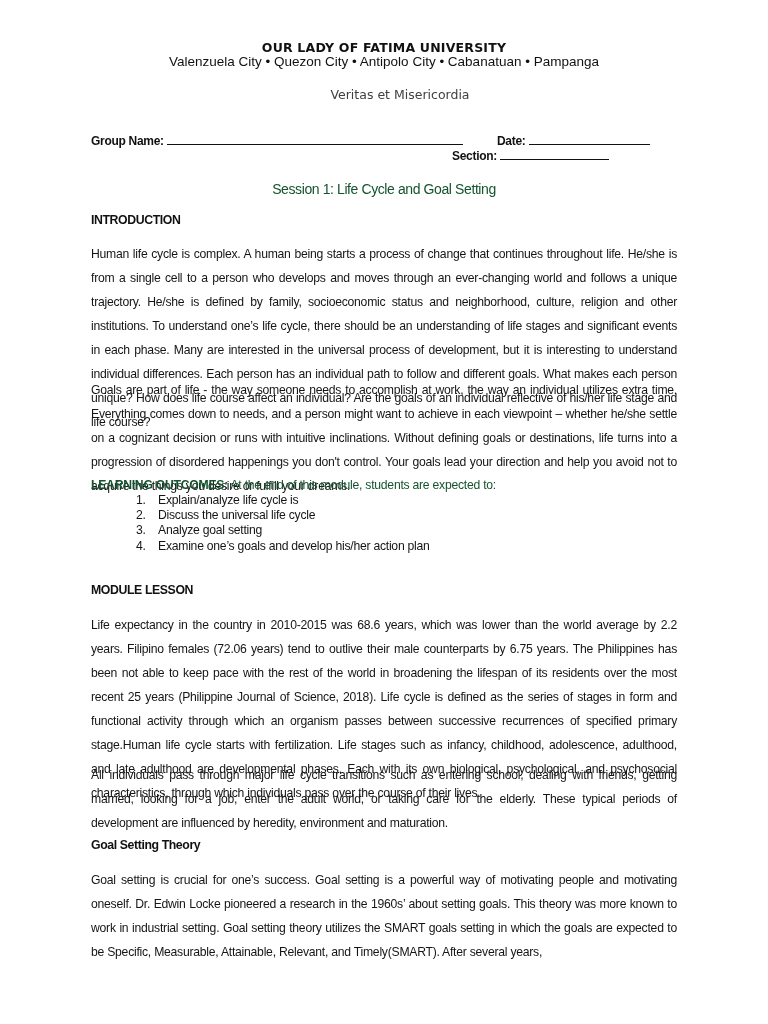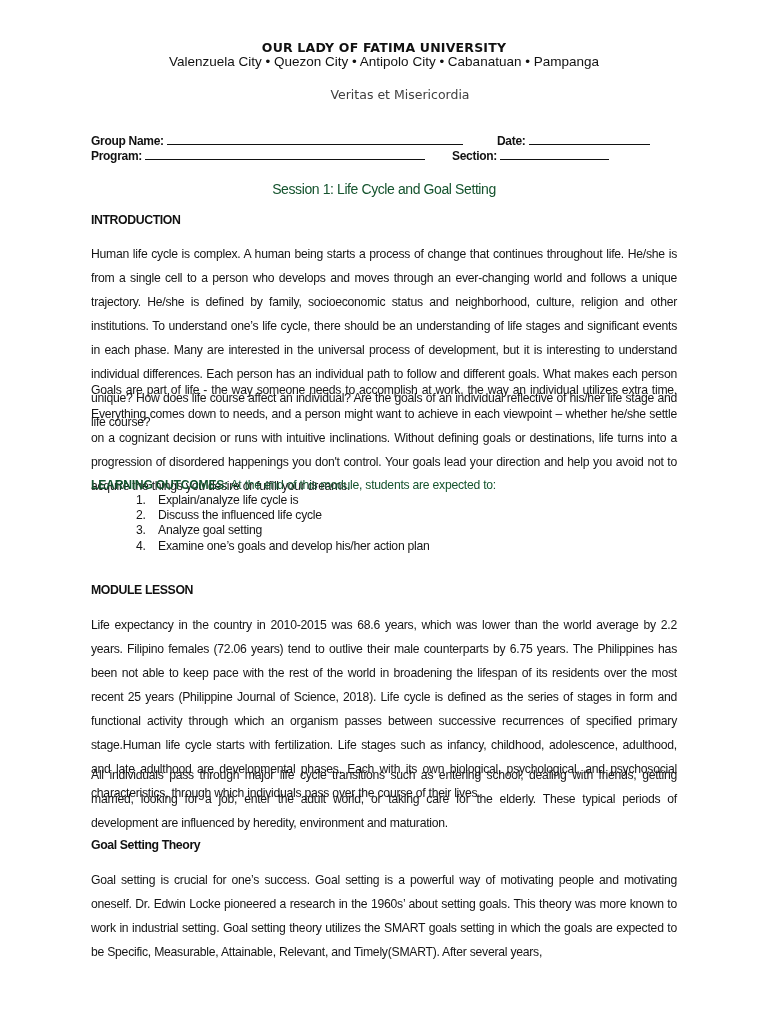--- a/index.html
+++ b/index.html
@@ -28,44 +28,41 @@
   <div class="hdr uni">OUR LADY OF FATIMA UNIVERSITY</div>
   <div class="hdr campus">Valenzuela City • Quezon City  • Antipolo City • Cabanatuan • Pampanga</div>
   <div class="hdr motto">Veritas et Misericordia</div>
 
   <div class="field" style="left:91px; top:133px;">
     <span>Group Name:</span><span class="line" style="width:296px;"></span>
   </div>
   <div class="field" style="left:497px; top:133px;">
     <span>Date:</span><span class="line" style="width:121px;"></span>
   </div>
-  <div class="field" style="left:91px; top:148px;">
-    <span>Program:</span><span class="line" style="width:280px;"></span>
-  </div>
   <div class="field" style="left:452px; top:148px;">
     <span>Section:</span><span class="line" style="width:109px;"></span>
   </div>
 
   <div class="title">Session 1: Life Cycle and Goal Setting</div>
 
   <div class="h" style="top:213px;">INTRODUCTION</div>
   <div class="p" style="top:242px;">Human life cycle is complex. A human being starts a process of change that continues throughout life. He/she is from a single cell to a person who develops and moves through an ever-changing world and follows a unique trajectory. He/she is defined by family, socioeconomic status and neighborhood, culture, religion and other institutions. To understand one’s life cycle, there should be an understanding of life stages and significant events in each phase. Many are interested in the universal process of development, but it is interesting to understand individual differences. Each person has an individual path to follow and different goals. What makes each person unique? How does life course affect an individual? Are the goals of an individual reflective of his/her life stage and life course?</div>
   <div class="p" style="top:378px;">Goals are part of life - the way someone needs to accomplish at work, the way an individual utilizes extra time. Everything comes down to needs, and a person might want to achieve in each viewpoint – whether he/she settle on a cognizant decision or runs with intuitive inclinations. Without defining goals or destinations, life turns into a progression of disordered happenings you don't control. Your goals lead your direction and help you avoid not to acquire the things you desire or fulfill your dreams.</div>
 
   <div class="lo">
     <b>LEARNING OUTCOMES:</b><span> At the end of this module, students are expected to:</span>
   </div>
   <ol class="ol">
     <li>
         <span class="num">1.</span>
         <span>Explain/analyze life cycle is</span>
       </li>
     <li>
         <span class="num">2.</span>
-        <span>Discuss the influenced life cycle</span>
+        <span>Discuss the universal life cycle</span>
       </li>
     <li>
         <span class="num">3.</span>
         <span>Analyze goal setting</span>
       </li>
     <li>
         <span class="num">4.</span>
         <span>Examine one’s goals and develop his/her action plan</span>
       </li>
   </ol>

